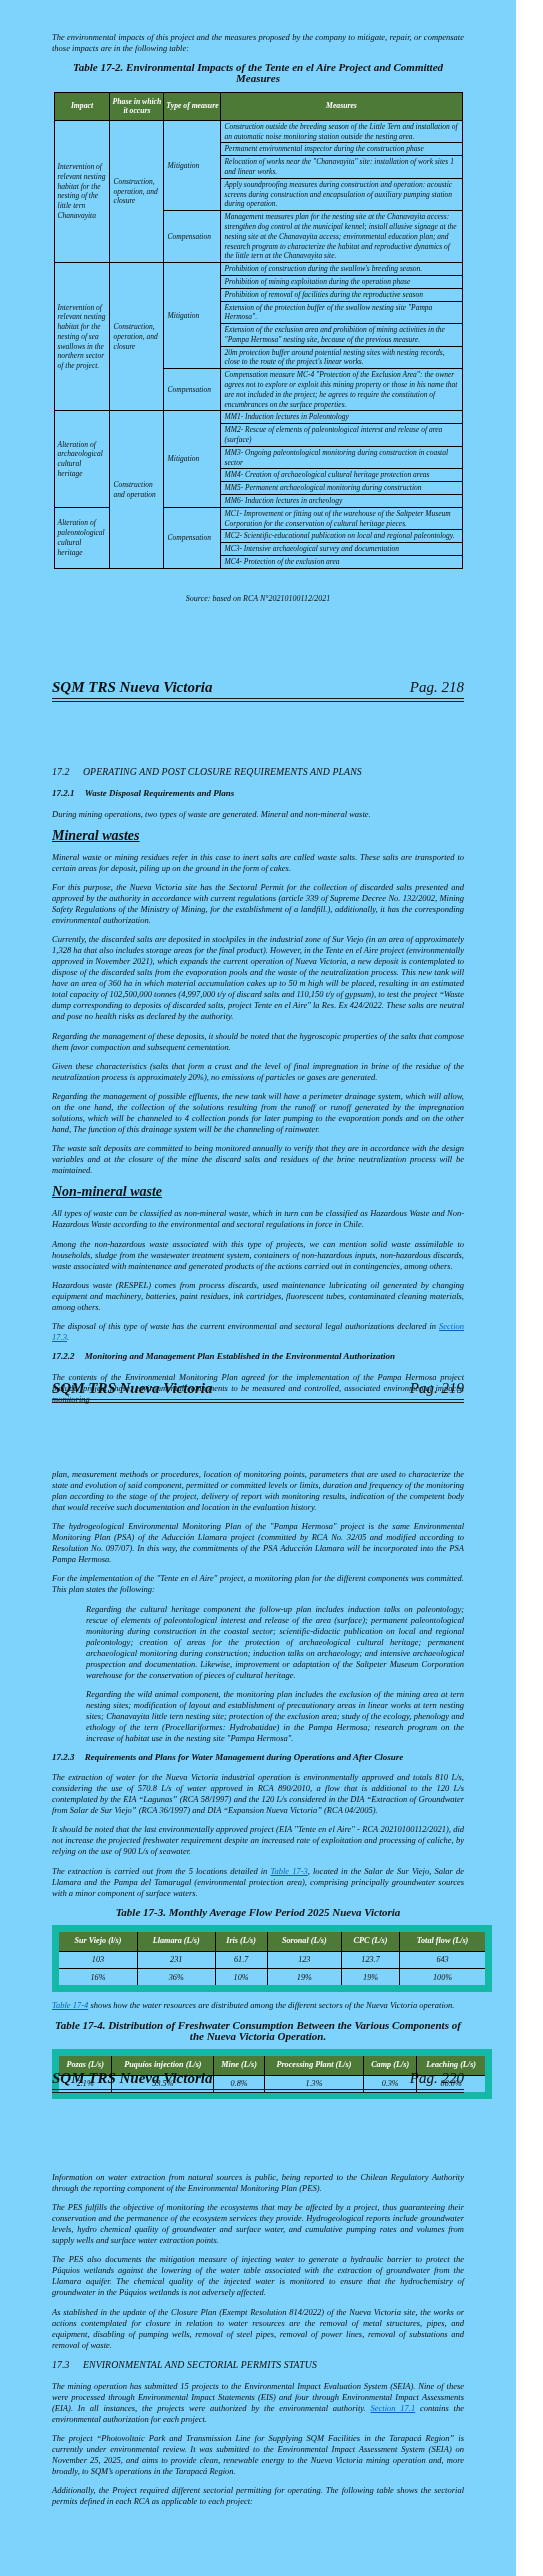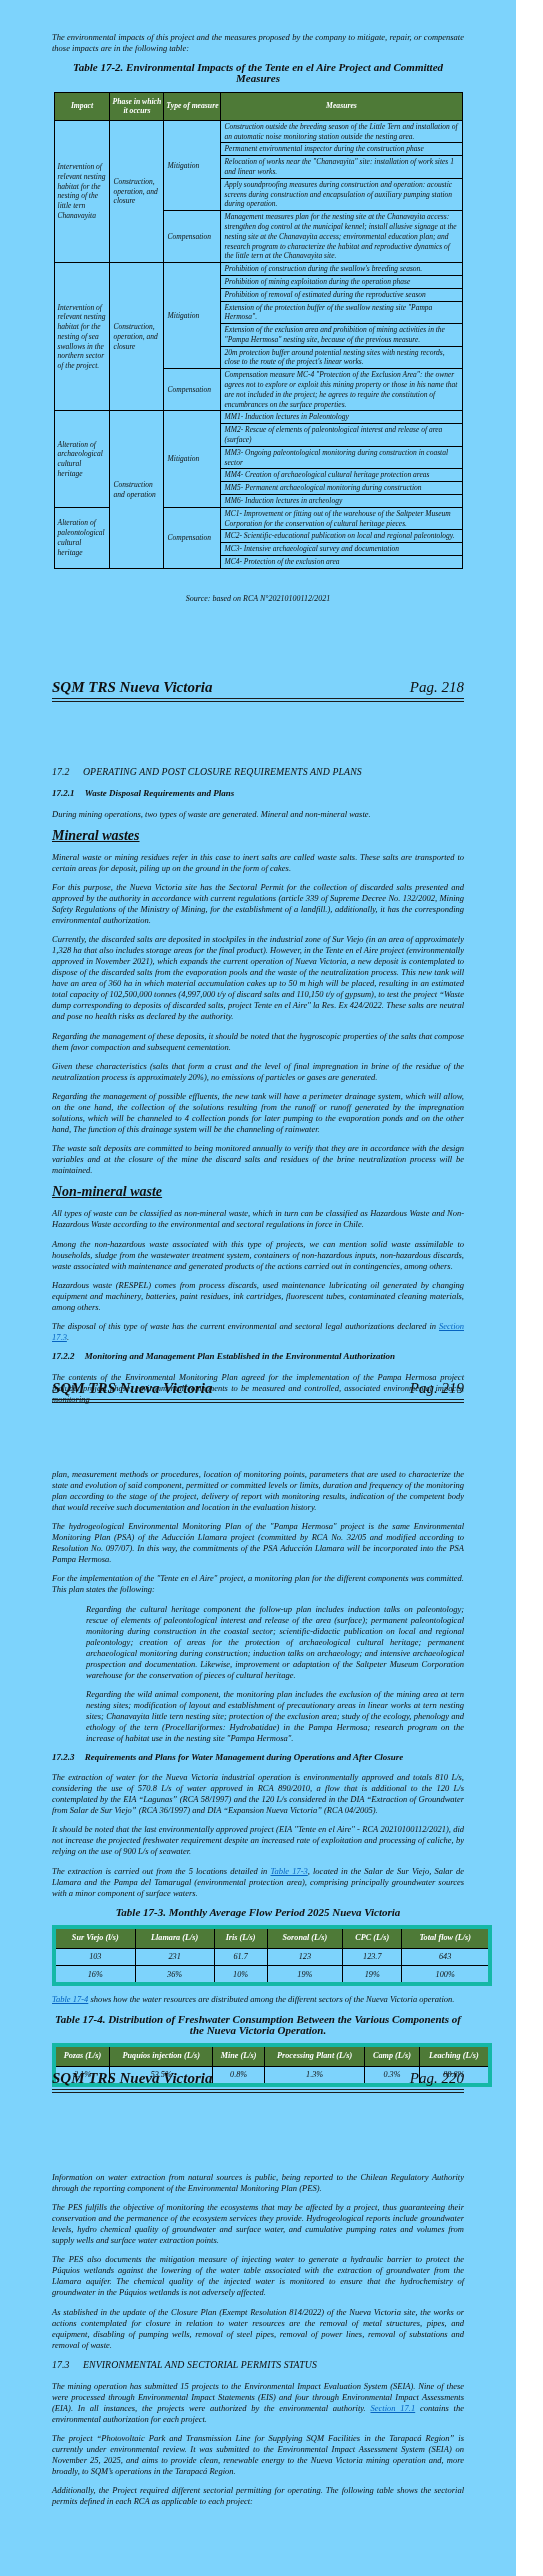--- a/index.html
+++ b/index.html
@@ -18,21 +18,21 @@
   .tbl-title{font-size:11px;font-weight:bold;text-align:center;margin:2.1px 0 7.2px 0;line-height:11.3px;}
   
   table{border-collapse:collapse;}
   .t2{width:409px;margin:0 auto;font-size:7.5px;line-height:9.8px;border:1px solid #000;}
   .t2 th{background:#4e7a37;color:#fff;font-size:7.7px;font-weight:bold;border:0.8px solid #000;padding:3.6px 1.5px;text-align:center;vertical-align:middle;}
   .t2 td{border:0.7px solid #000;padding:1px 3.1px;vertical-align:middle;}
   .t2 td.c{text-align:left;}
   .t2 td.m{text-align:left;}
   .src{font-size:8px;text-align:center;margin-top:25px;}
   
-  .t6{width:440px;font-size:8.2px;border:4px solid #14b8a6;margin-bottom:8.2px;}
+  .t6{width:440px;font-size:8.2px;border:7px solid #14b8a6;margin-bottom:8.2px;}
   .t6 th{background:#4e7a37;color:#fff;font-weight:bold;border:0.8px solid #000;padding:4.1px 2.1px;text-align:center;vertical-align:middle;line-height:10.3px;}
   .t6 td{border:0.7px solid #000;padding:3.6px 2.1px;text-align:center;}
   
   .lnk{color:#0563c1;text-decoration:underline;cursor:pointer;}
   
   .footer{position:absolute;left:52px;right:52px;top:672px;}
   .footer .row{display:flex;justify-content:space-between;align-items:baseline;font-size:15px;padding-bottom:1.5px;border-bottom:1px solid #1b1b1b;}
   .footer .brand{font-weight:bold;}
   .footer .rule2{border-top:1.5px solid #1b1b1b;margin-top:2.1px;}
 </style>
@@ -81,21 +81,21 @@
     <tr>
       <td class="c" rowspan="7">Intervention of relevant nesting habitat for the nesting of sea swallows in the northern sector of the project.</td>
       <td class="c" rowspan="7">Construction, operation, and closure</td>
       <td class="c" rowspan="6">Mitigation</td>
       <td class="m">Prohibition of construction during the swallow's breeding season.</td>
     </tr>
     <tr>
           <td class="m">Prohibition of mining exploitation during the operation phase</td>
         </tr>
     <tr>
-          <td class="m">Prohibition of removal of estimated during the reproductive season</td>
+          <td class="m">Prohibition of removal of facilities during the reproductive season</td>
         </tr>
     <tr>
           <td class="m">Extension of the protection buffer of the swallow nesting site "Pampa Hermosa".</td>
         </tr>
     <tr>
           <td class="m">Extension of the exclusion area and prohibition of mining activities in the "Pampa Hermosa" nesting site, because of the previous measure.</td>
         </tr>
     <tr>
           <td class="m">20m protection buffer around potential nesting sites with nesting records, close to the route of the project's linear works.</td>
         </tr>

